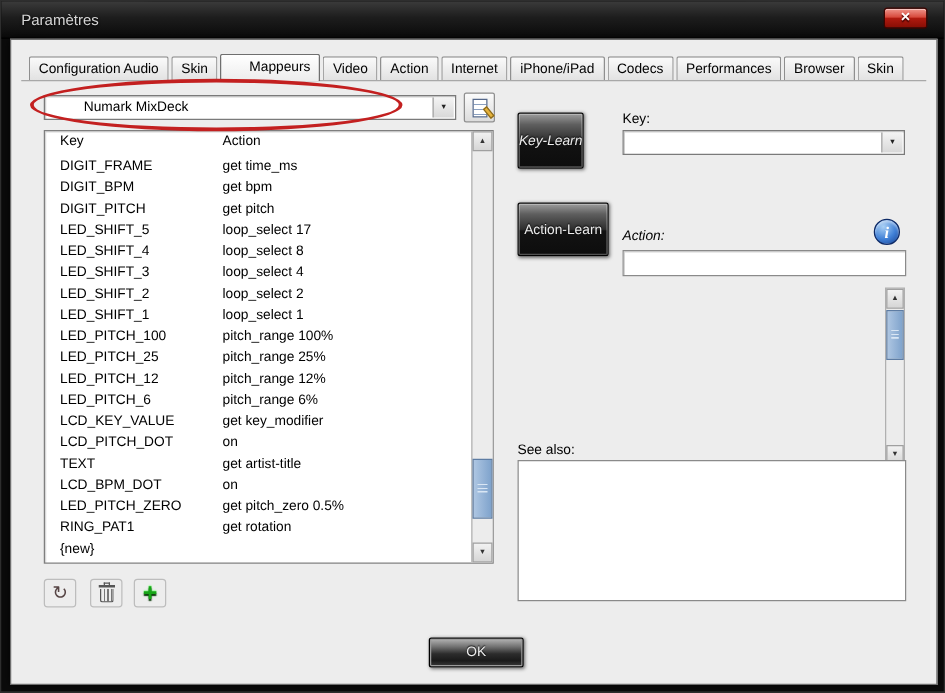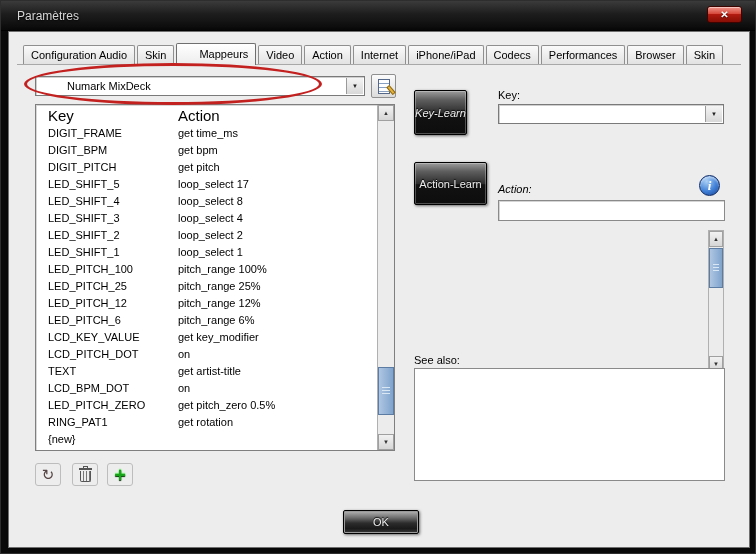--- a/index.html
+++ b/index.html
@@ -45,21 +45,21 @@
   #edit-mapper-btn{position:absolute;left:362px;top:42px;width:25px;height:24px;
     background:linear-gradient(180deg,#fbfbfb,#dcdcdc);border:1px solid #8f8f8f;border-radius:2px;
     display:flex;align-items:center;justify-content:center;}
   .page-icon{width:12px;height:15px;background:#fff;border:1px solid #55688a;position:relative;
     background-image:repeating-linear-gradient(180deg,rgba(0,0,0,0) 0 3px,#8aa0c0 3px 4px);}
   .page-icon .pencil{position:absolute;right:-4px;bottom:-2px;width:4px;height:10px;
     background:#e5b23a;border:1px solid #8a6a20;transform:rotate(-40deg);}
   
   #mapping-list{position:absolute;left:26px;top:72px;width:360px;height:347px;background:#fff;
     border:1px solid #7f7f7f;box-shadow:inset 1px 1px 0 #d8d8d8;}
-  #list-header{position:absolute;left:0;top:2px;right:17px;height:17px;font-size:15px;color:#000;}
+  #list-header{position:absolute;left:0;top:2px;right:17px;height:17px;font-size:11px;color:#000;}
   #list-header .col-key,#list-rows .col-key{position:absolute;left:12px;}
   #list-header .col-action,#list-rows .col-action{position:absolute;left:142px;}
   #list-rows{position:absolute;left:0;top:20px;right:17px;bottom:1px;overflow:hidden;}
   .list-row{position:relative;height:17px;line-height:17px;font-size:11px;color:#000;}
   
   .vscroll{position:absolute;background:#ececec;border-left:1px solid #b0b0b0;}
   #list-scroll{right:0;top:0;bottom:0;width:17px;}
   .sb-btn{position:absolute;left:0;right:0;height:16px;background:linear-gradient(180deg,#f2f2f2,#d6d6d6);
     border:1px solid #a0a0a0;font-size:6px;color:#333;text-align:center;line-height:14px;}
   .sb-up{top:0;} .sb-down{bottom:0;}

